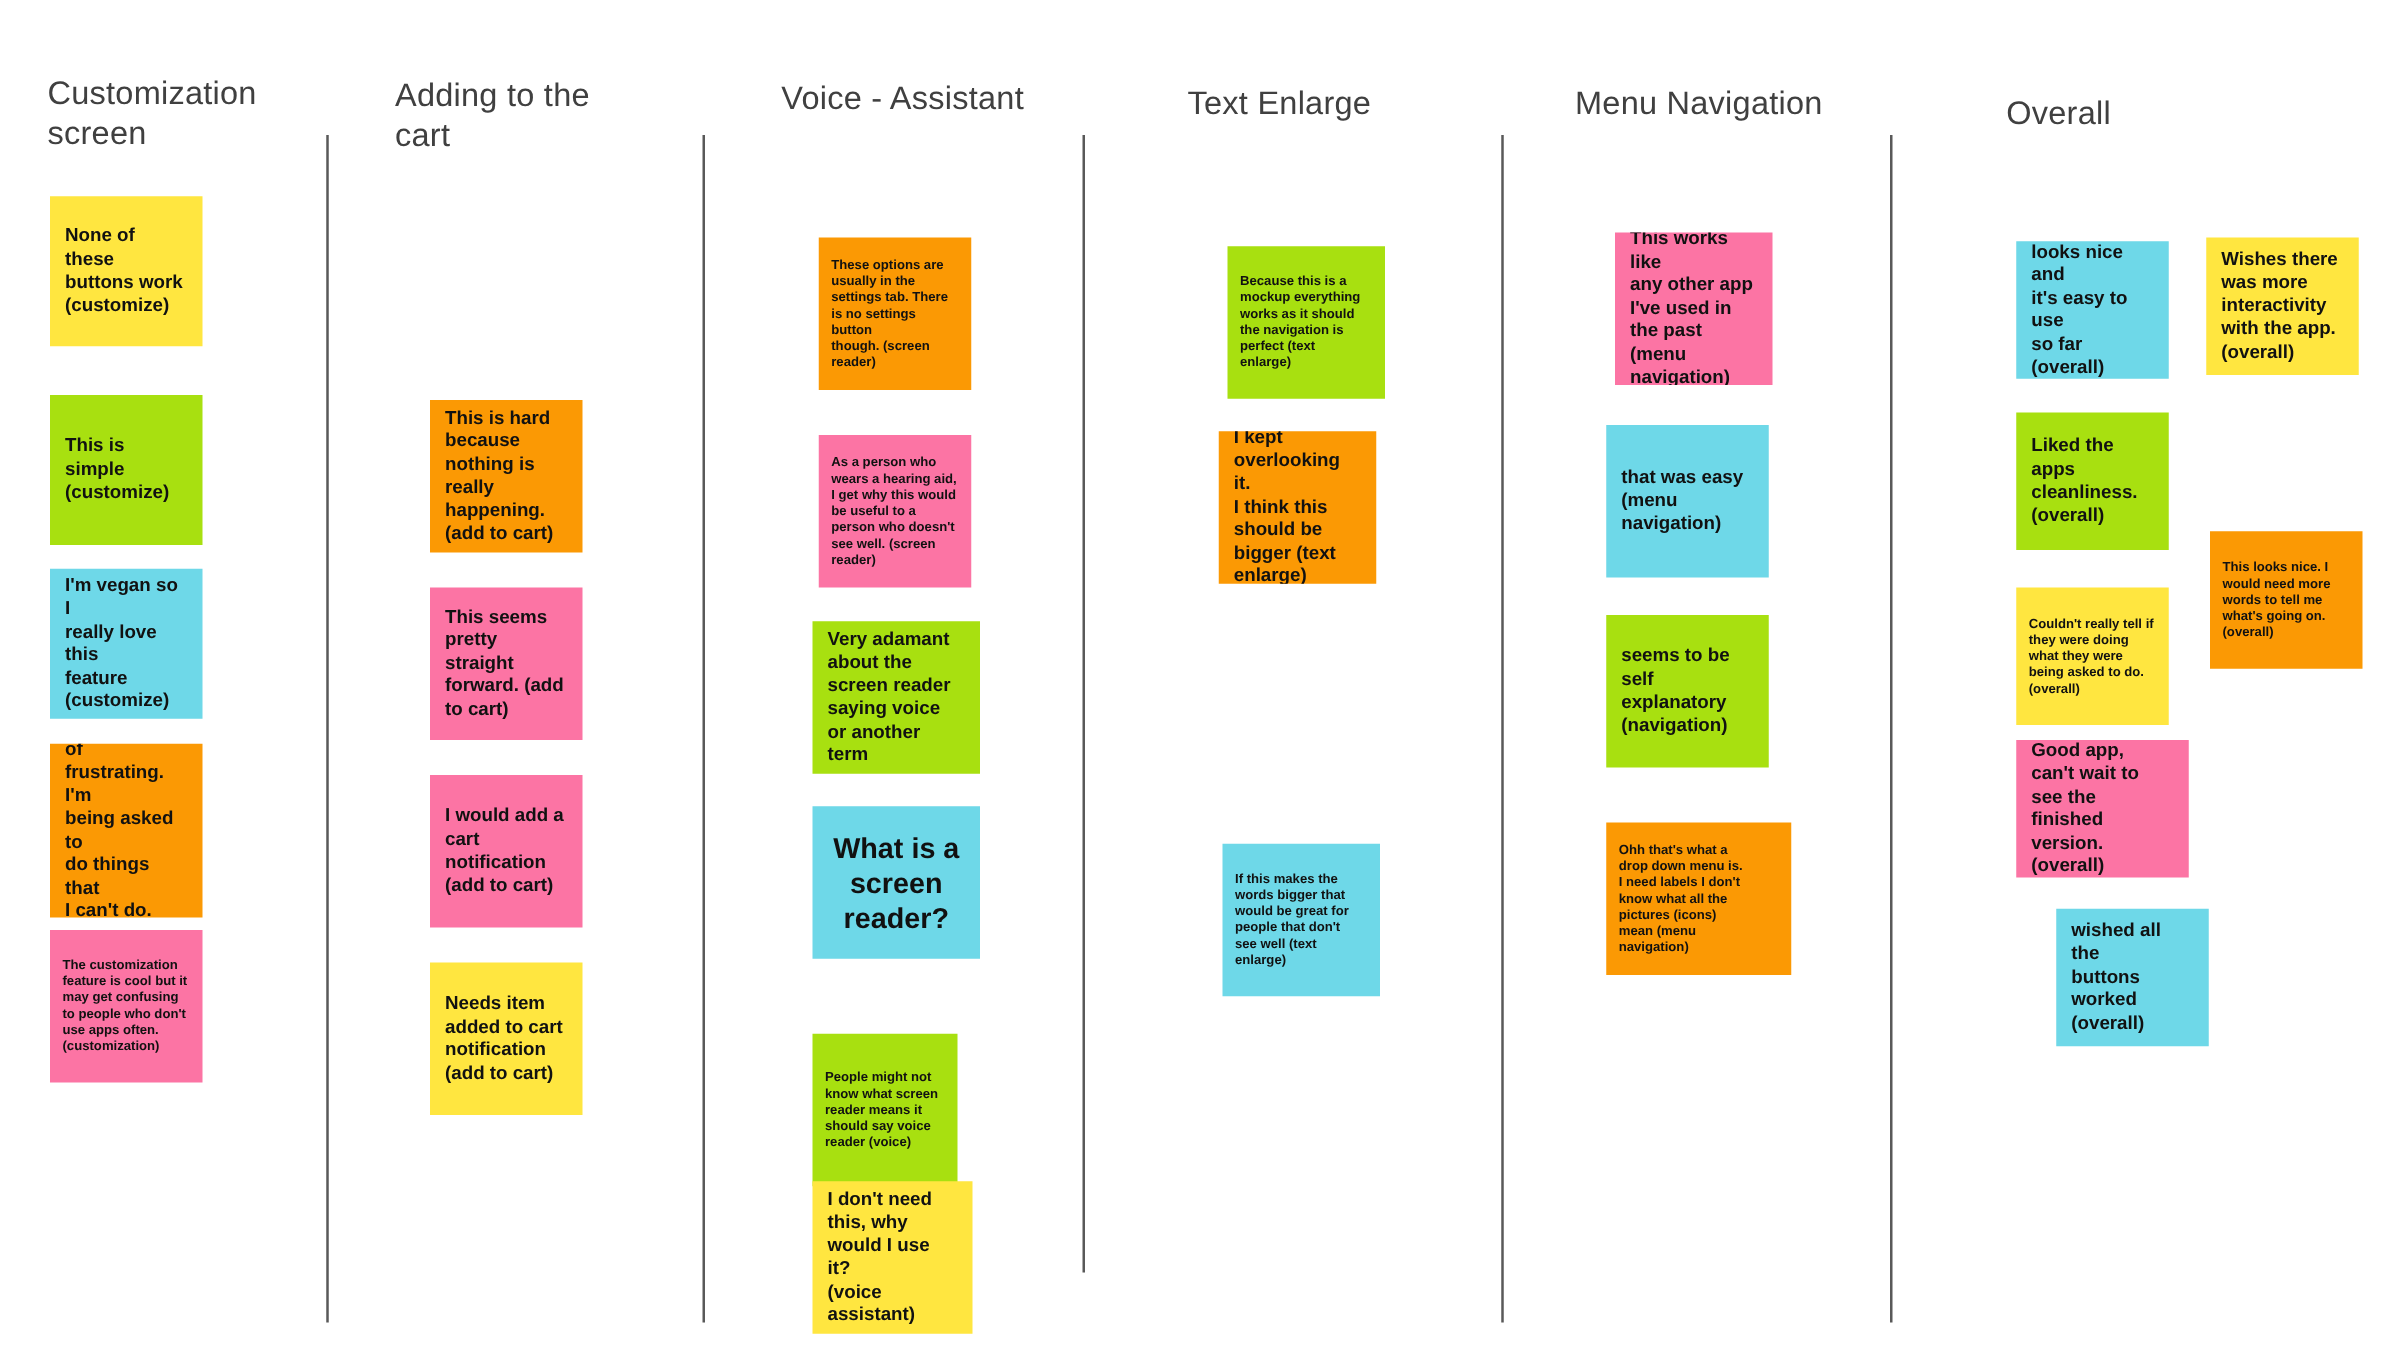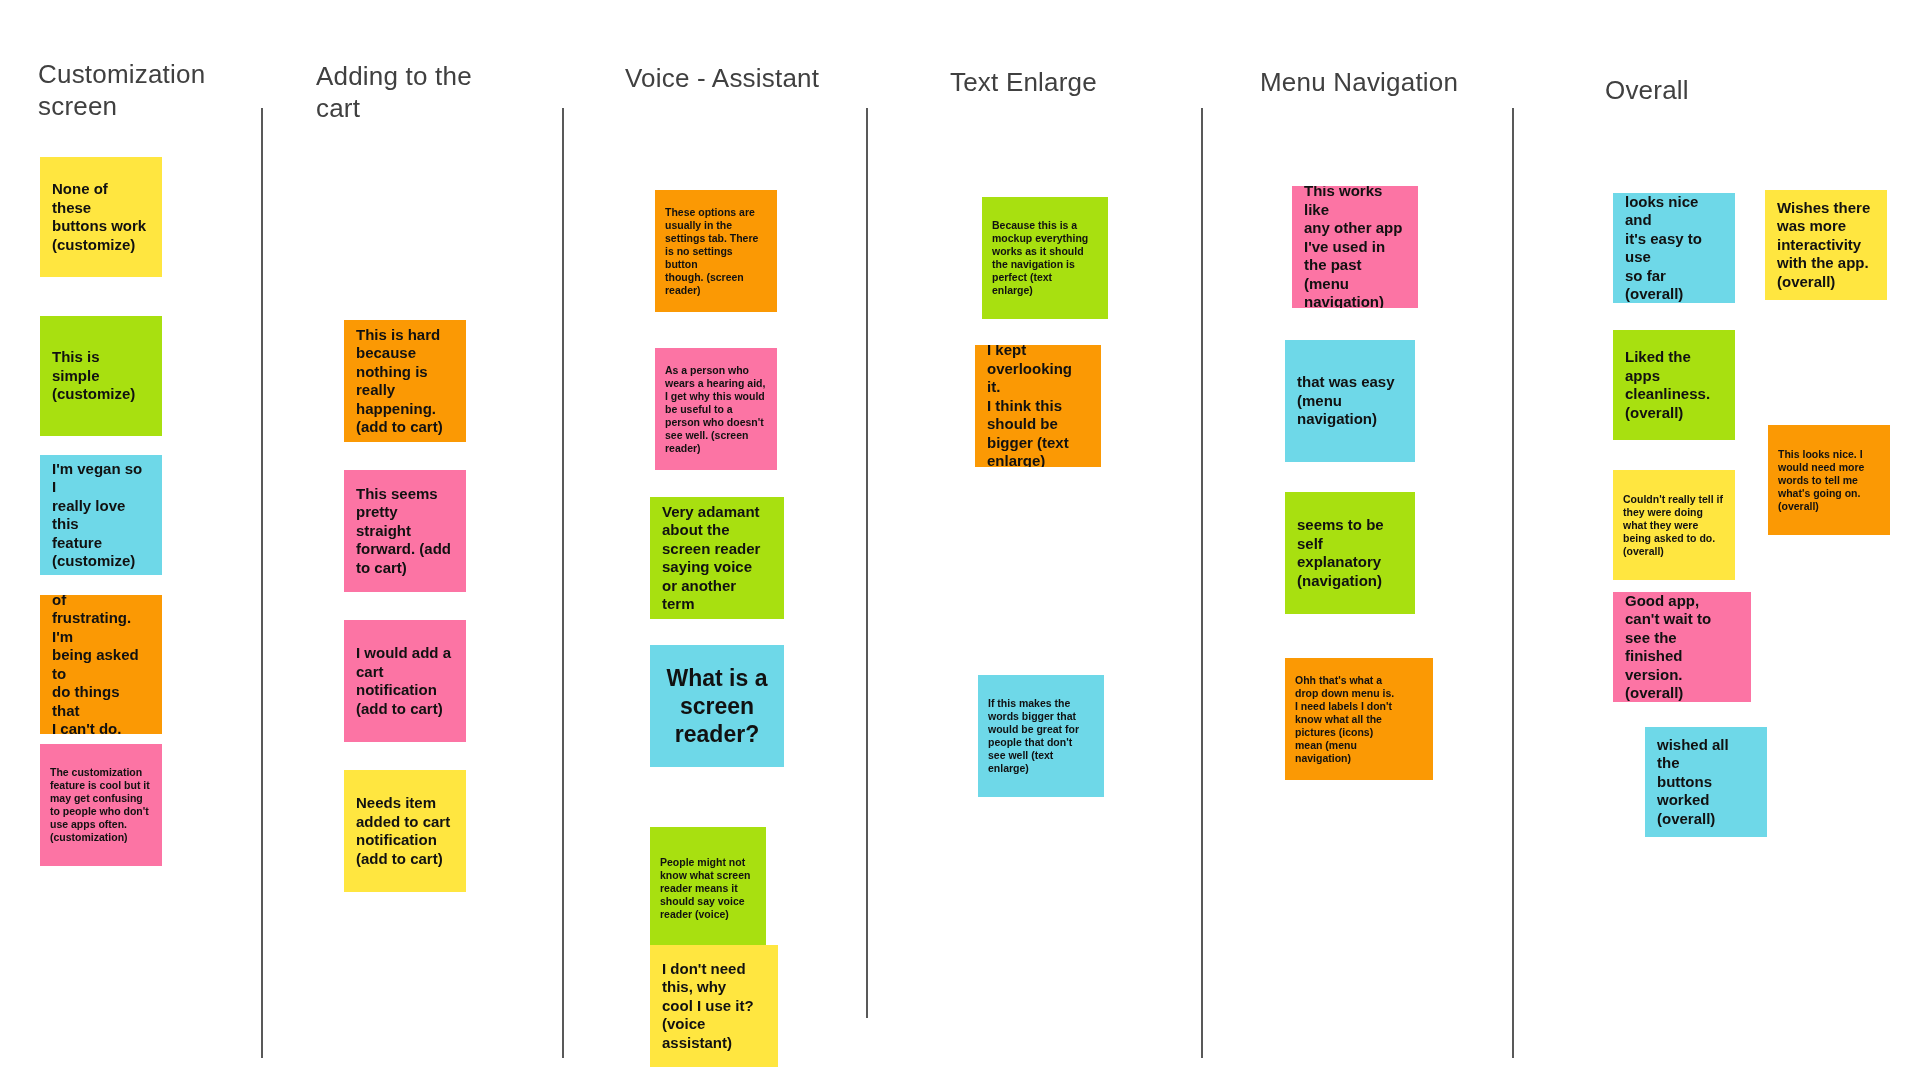--- a/index.html
+++ b/index.html
@@ -167,21 +167,21 @@
   <div class="note sz-xs pad-b" style="left:650px; top:795px; width:116px; height:122px; background:#a8e010;margin-top:32px;">
     <span class="note-text">People might not
 know what screen
 reader means it
 should say voice
 reader (voice)</span>
   </div>
   <div class="note sz-md pad-a" style="left:650px; top:945px; width:128px; height:122px; background:#ffe640;">
     <span class="note-text">I don't need
 this, why
-cool I use it?
+would I use it?
 (voice
 assistant)</span>
   </div>
 
   <div class="note sz-xs pad-b" style="left:982px; top:197px; width:126px; height:122px; background:#a8e010;">
     <span class="note-text">Because this is a
 mockup everything
 works as it should
 the navigation is
 perfect (text

